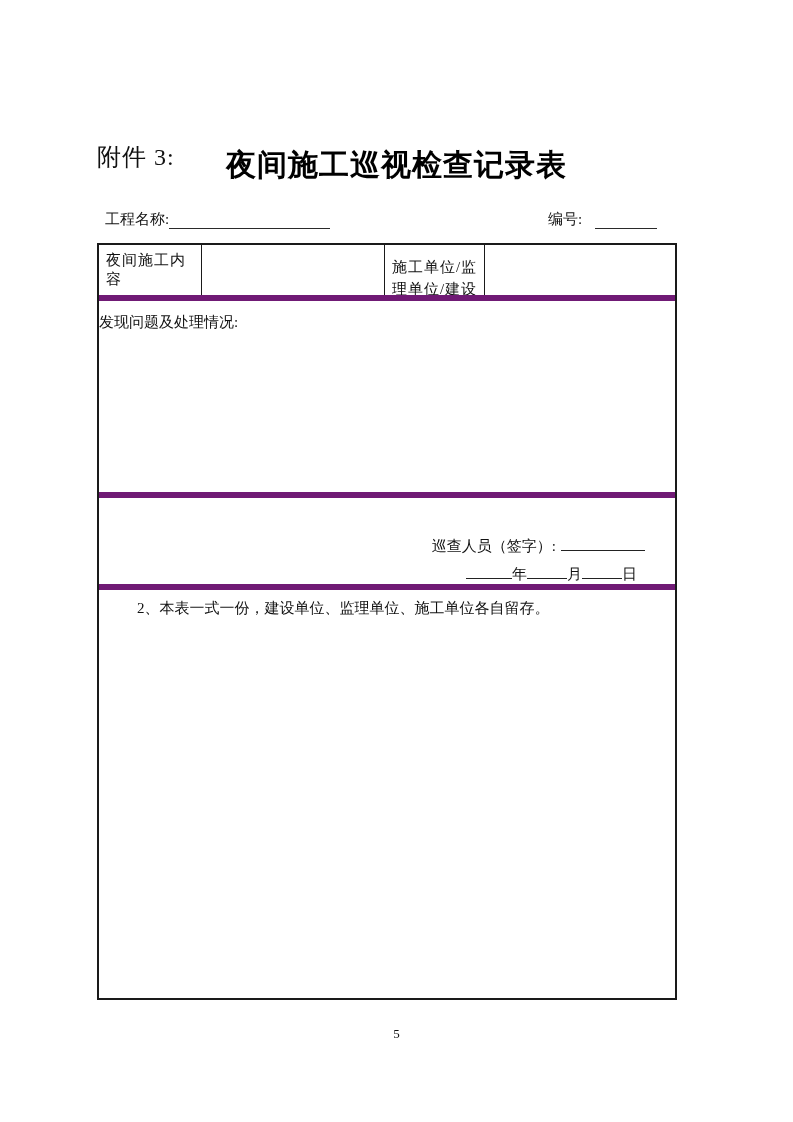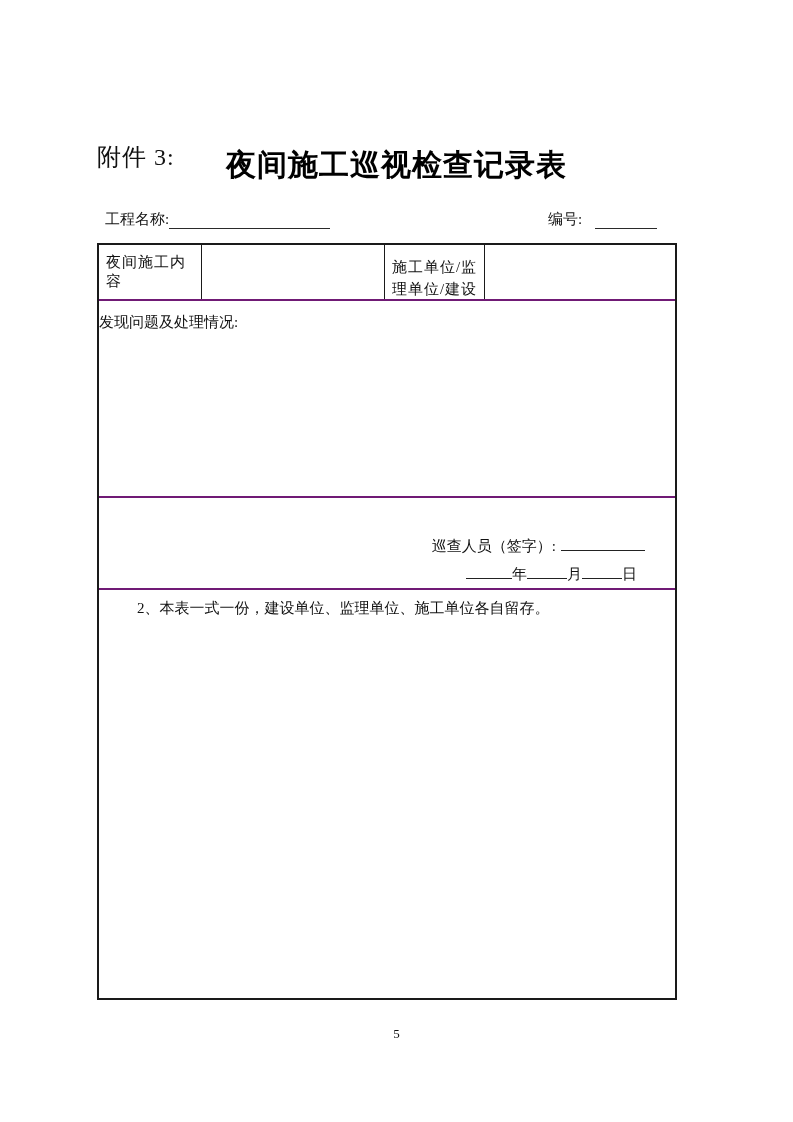--- a/index.html
+++ b/index.html
@@ -32,21 +32,21 @@
   .lbl-number { position: absolute; left: 532px; top: 0; margin-left: 16px; }
   .line-number { position: absolute; left: 595px; top: 3px; width: 62px; height: 16px; border-bottom: 1px solid #2a2a2a; }
 
   .form-table {
     position: absolute; left: 97px; top: 243px;
     width: 580px; height: 757px;
     border: 2px solid #1a1a1a;
     font-size: 15px;
     background: #fff;
   }
-  .row { border-bottom: 2px solid #701a75; position: relative; }
+  .row { border-bottom: 6px solid #701a75; position: relative; }
   .row:last-child { border-bottom: none; }
   .row1 { height: 56px; display: flex; }
   .row1 .cell { border-right: 1px solid #1a1a1a; height: 100%; overflow: hidden; }
   .cell-content-label { width: 103px; display: flex; align-items: center; padding-left: 7px; letter-spacing: 1px; }
   .cell-content-value { width: 183px; }
   .cell-unit-label { width: 100px; text-align: center; line-height: 22px; padding-top: 11px; letter-spacing: 1px; }
   .cell-unit-value { flex: 1; border-right: none !important; }
   .row2 { height: 322px; padding: 9px 8px; }
   .row3 { height: 197px; padding: 12px 0; }
   .row4 { height: 92px; }

